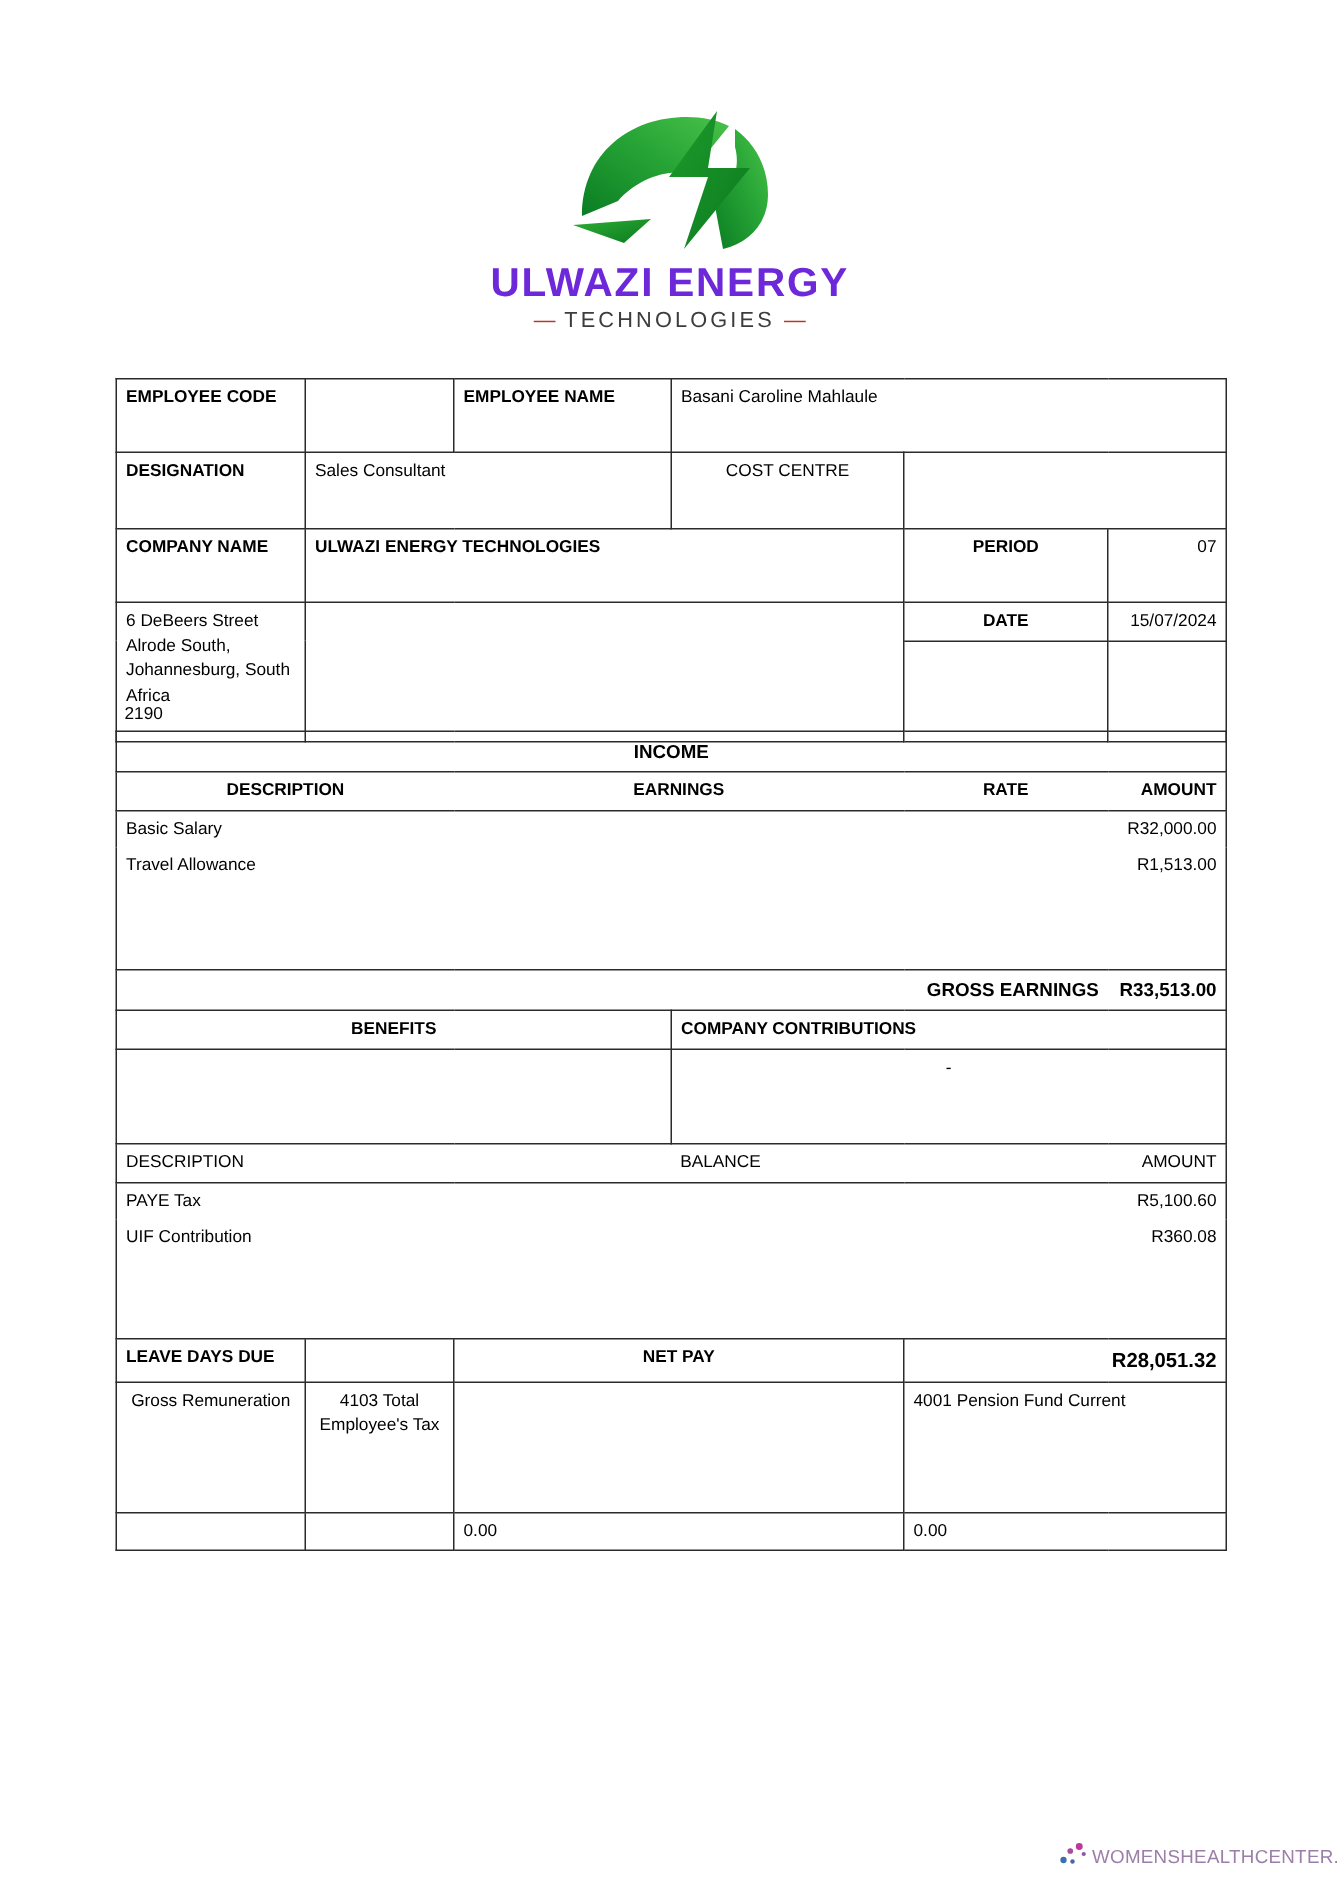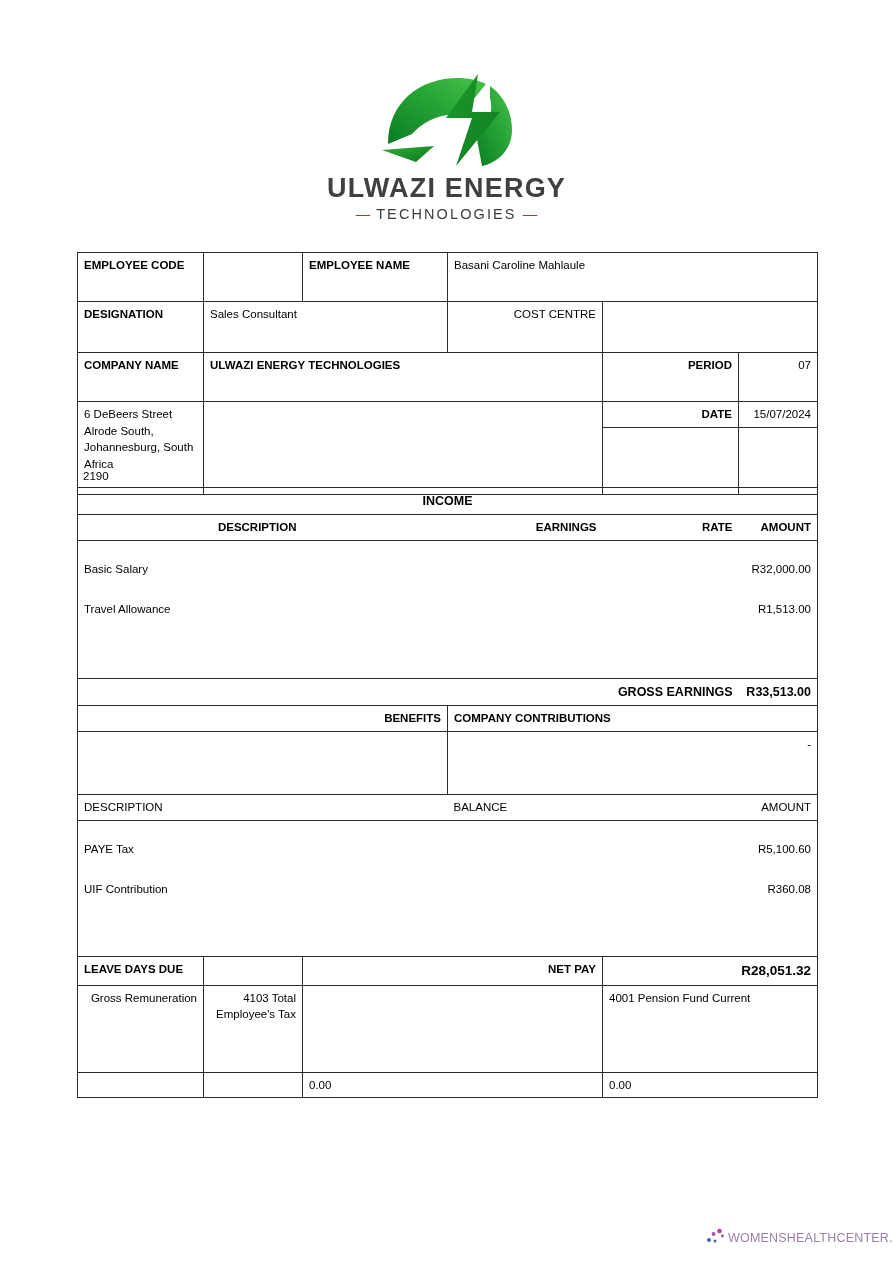--- a/index.html
+++ b/index.html
@@ -27,21 +27,21 @@
   .logo-mark {
     width: 150px;
     height: 96px;
     margin: 0 auto;
     display: block;
   }
   .logo-title {
     font-size: 27px;
     font-weight: bold;
     letter-spacing: 1.2px;
-    color: #404040;
+    color: #6d28d9;
     margin-top: 6px;
     line-height: 1.05;
     font-family: "Liberation Sans", sans-serif;
   }
   .logo-sub {
     font-size: 14.5px;
     letter-spacing: 2.1px;
     color: #3c3c3c;
     margin-top: 4px;
     font-family: "Liberation Sans", sans-serif;
@@ -59,40 +59,40 @@
     font-size: 11.5px;
   }
   .payslip td {
     border: 1.4px solid #2b2b2b;
     padding: 4px 6px;
     vertical-align: top;
     line-height: 1.45;
     overflow: hidden;
   }
   .b        { font-weight: bold; }
-  .c        { text-align: right; }
+  .c        { text-align: center; }
   .r        { text-align: right; }
   .mid      { vertical-align: middle; }
   .noleft   { border-left: none !important; }
   .noright  { border-right: none !important; }
   .notop    { border-top: none !important; }
   .nobot    { border-bottom: none !important; }
 
   .sec-title {
     font-weight: bold;
     text-align: center;
     font-size: 12.5px;
     padding: 5px 6px;
   }
   .col-head { font-weight: bold; font-size: 11.5px; padding: 4px 6px; }
   .col-head-plain { font-weight: normal; font-size: 11.5px; padding: 4px 6px; }
   .total-lbl { font-weight: bold; font-size: 12.5px; text-align: right; padding: 5px 8px; }
   .total-val { font-weight: bold; font-size: 12.5px; text-align: right; padding: 5px 6px; }
   .netpay-val { font-weight: bold; font-size: 13.5px; text-align: right; padding: 4px 6px; }
-  .item-row td { padding-top: 20px; padding-bottom: 4px; }
+  .item-row td { padding-top: 4px; padding-bottom: 4px; }
   .addr { line-height: 1.5; font-size: 11.5px; }
 
   
   .footer-mark {
     position: absolute;
     left: 706px;
     top: 1225px;
     height: 26px;
     display: flex;
     align-items: center;

